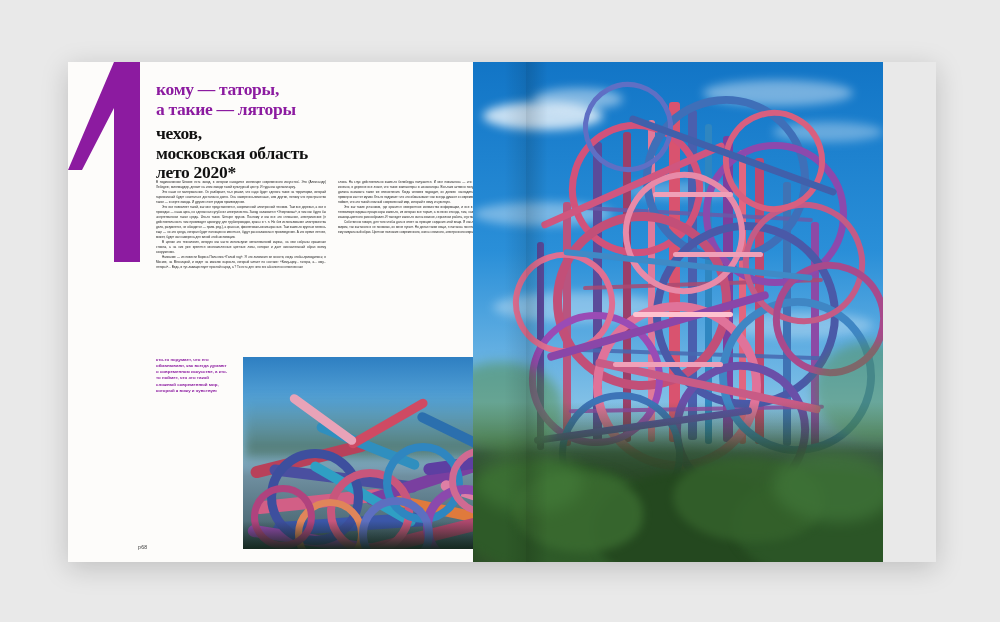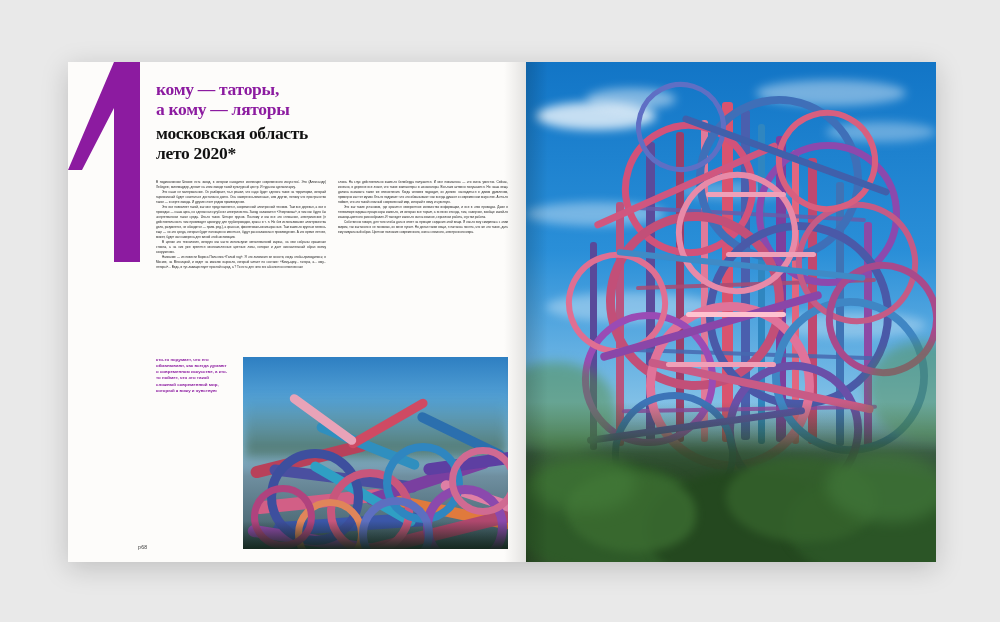--- a/index.html
+++ b/index.html
@@ -26,21 +26,21 @@
     width: 868px;
     height: 500px;
     display: flex;
     box-shadow: 0 6px 26px rgba(0,0,0,0.18);
   }
   .page {
     position: relative;
     background: #fdfcfa;
     overflow: hidden;
   }
-  .page-left  { width: 458px; height: 500px; }
+  .page-left  { width: 405px; height: 500px; }
   .page-right { width: 410px; height: 500px; background:#ffffff; }
 
   .gutter-shadow {
     position: absolute;
     left: 458px; top: 0;
     width: 22px; height: 500px;
     background: linear-gradient(to right, rgba(0,0,0,0.16), rgba(0,0,0,0.0));
     pointer-events: none;
     z-index: 6;
   }
@@ -233,23 +233,24 @@
       <div class="numeral">
         <svg width="72" height="200" viewBox="0 0 72 200">
           <polygon points="0,108 46,0 72,0 72,200 46,200 46,46 14,108" fill="#8c1ba0"></polygon>
           <rect x="46" y="0" width="26" height="200" fill="#8c1ba0"></rect>
         </svg>
       </div>
 
       <div class="headline">
         <div class="hl-magenta">
           <div>кому — таторы,</div>
-          <div>а кому — ляторы</div>
+          <div>а такие — ляторы</div>
         </div>
         <div class="hl-black">
+          <div>чехов,</div>
           <div>московская область</div>
           <div>лето 2020*</div>
         </div>
       </div>
 
       <div class="cols">
         <div class="col">
           <p class="noind">В подмосковном Чехове есть завод, в котором находится коллекция современного искусства'. Это (Александр) Лебедев², миллиардер, делает на этом заводе такой культурный центр. И туда мы сделали арку.</p>
           <p>Это наше не материальное. Он разбирает, то-я решил, что надо будет сделать такое на территории, который гармоничный будет сочетаться достаточно долго. Она намеренно-поменьше, чем другие, потому что пространство такое — и черте завода. И другие стоят рядом произведения.</p>
           <p>Это все позволяет такой, как мне представляется, современной электронной техники. Там все деревья, а все в проводах — наша арка, но сделанная сугубо из электричества. Завод называется «Энергомаш», и там как будто бы энергетическая такая среда. Что-то такое. Четыре ярусов. Поэтому и мы все это сплошное, электрическое (я действительность там производят арматуру для трубопроводов, краны и т. п. Но без использования электричества дело, разумеется, не обходится — прим. ред.), а красные, фиолетовые-синие-красные. Там какие-то круглые зелено-еще — но это среда, которая будет полноценно меняться, будут рассказываться произведения. А это время летнее, может, будет как намерена для виной этой экспозиции.</p>

